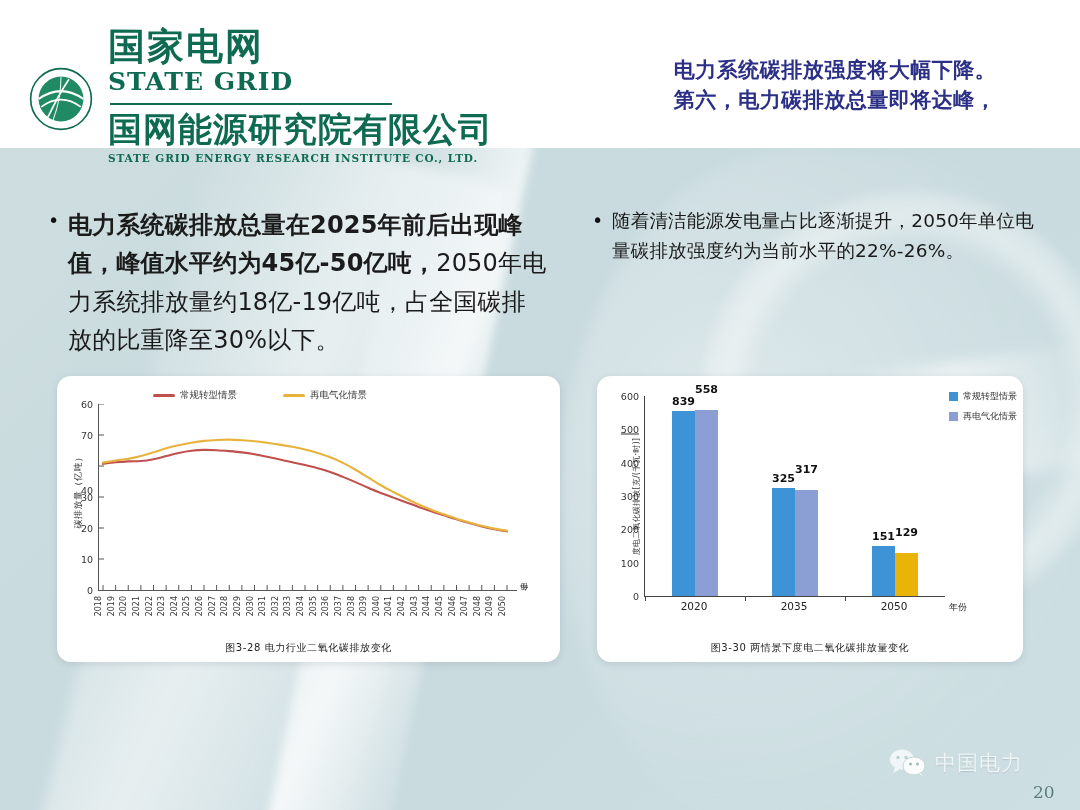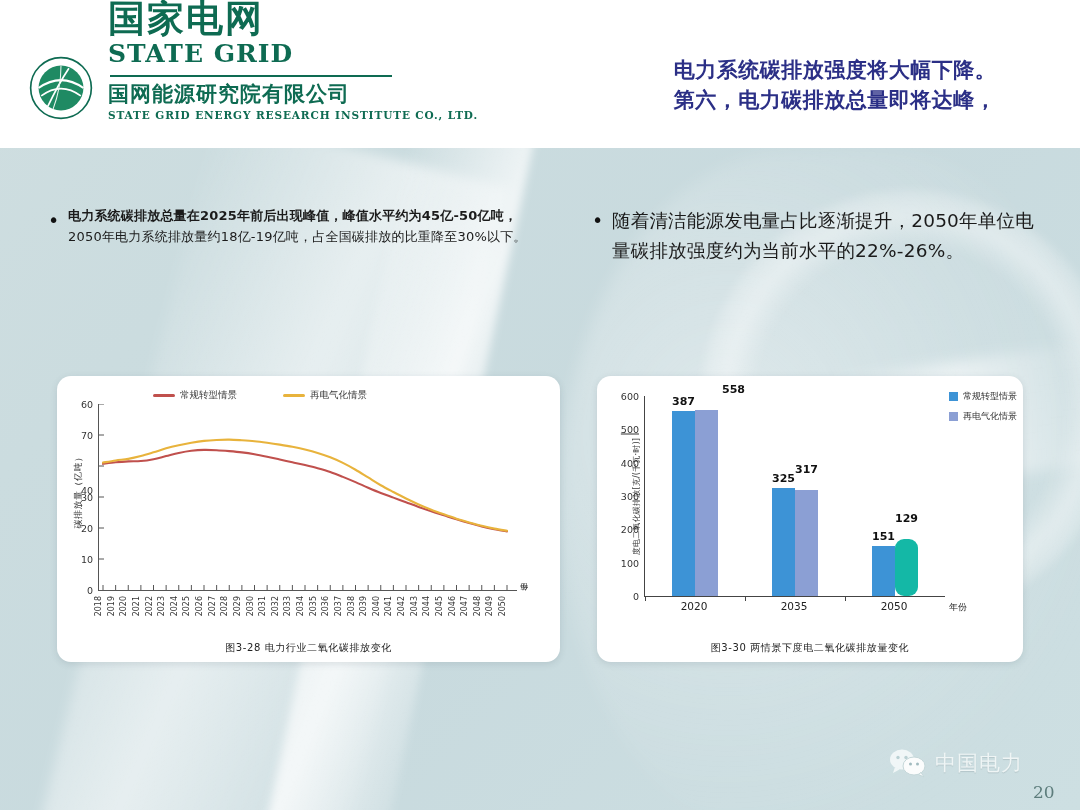--- a/index.html
+++ b/index.html
@@ -37,42 +37,42 @@
     filter:blur(5px);
   }
   .sw5{
     left:840px;top:360px;width:260px;height:120px;
     background:linear-gradient(80deg,rgba(255,255,255,0),rgba(255,255,255,.55),rgba(255,255,255,0));
     transform:rotate(-8deg);filter:blur(7px);
   }
 
   
   .header{position:absolute;left:0;top:0;width:1080px;height:148px;background:#fff;}
-  .logo-wrap{position:absolute;left:28px;top:0;display:flex;align-items:flex-end;}
+  .logo-wrap{position:absolute;left:28px;top:28px;display:flex;align-items:center;}
   .logo-mark{width:66px;height:66px;margin-top:6px;flex:none;}
   .logo-txt{margin-left:14px;}
   .sg-cn{font-family:"DejaVu Sans","Liberation Sans",sans-serif;font-weight:bold;font-size:37px;color:#0e6b52;letter-spacing:2px;line-height:1.05;}
   .sg-en{font-family:"DejaVu Serif","Liberation Serif",serif;font-weight:bold;font-size:25px;color:#0e6b52;letter-spacing:1px;line-height:1.15;margin-top:1px;}
   .rule{width:282px;height:2px;background:#0e6b52;margin:6px 0 5px 2px;}
-  .inst-cn{font-family:"DejaVu Sans","Liberation Sans",sans-serif;font-weight:bold;font-size:21px;color:#0e6b52;letter-spacing:1px;line-height:1.15;}
+  .inst-cn{font-family:"DejaVu Sans","Liberation Sans",sans-serif;font-weight:bold;font-size:34px;color:#0e6b52;letter-spacing:1px;line-height:1.15;}
   .inst-en{font-family:"DejaVu Serif","Liberation Serif",serif;font-weight:bold;font-size:10.5px;color:#0e6b52;letter-spacing:.9px;margin-top:3px;}
 
   .title{
     position:absolute;right:30px;top:56px;width:430px;text-align:center;
     font-weight:bold;font-size:21px;line-height:1.42;color:#2b2f86;letter-spacing:.5px;
   }
 
   
   .bullets{position:absolute;left:0;top:198px;width:1080px;height:150px;}
   .col{position:absolute;}
   .colL{left:48px;top:8px;width:500px;}
   .colR{left:592px;top:8px;width:460px;}
   .bullet{display:flex;align-items:flex-start;}
   .dot{flex:none;width:20px;font-size:19px;line-height:1.55;color:#111;text-align:left;}
-  .btext{font-size:13px;line-height:1.60;color:#1b1b1b;letter-spacing:.2px;}
+  .btext{font-size:24px;line-height:1.60;color:#1b1b1b;letter-spacing:.2px;}
   .btext .em{font-weight:bold;}
   .colR .btext{font-size:18.5px;line-height:1.62;}
 
   
   .card{position:absolute;background:#fff;border-radius:14px;box-shadow:0 2px 7px rgba(60,80,90,.14);}
   .cardL{left:57px;top:376px;width:503px;height:286px;}
   .cardR{left:597px;top:376px;width:426px;height:286px;}
 
   .chart-inner{position:absolute;inset:0;}
 
@@ -295,41 +295,41 @@
           <span style="top: 166.667px;">100</span>
           <span style="top: 133.333px;">200</span>
           <span style="top: 100px;">300</span>
           <span style="top: 66.6667px;">400</span>
           <span style="top: 33.3333px; text-decoration: underline;">500</span>
           <span style="top: 0px;">600</span>
         </div>
       <div class="bc-plot" id="bc-plot">
           <div class="grp" style="left: 27px;">
             <div class="bar" style="height: 184.667px; background: rgb(61, 147, 214); position: relative;">
-              <span class="blabel">387</span>
+              <span class="blabel">839</span>
             </div>
             <div class="bar" style="height: 186px; background: rgb(139, 159, 212); position: relative;">
-              <span class="blabel" style="transform: translate(-50%, -14px); margin-left: 27px;">558</span>
+              <span class="blabel" style="transform: translate(-50%, -14px);">558</span>
             </div>
           </div>
           <div style="position: absolute; bottom: -5px; width: 1px; height: 5px; background: rgb(68, 68, 68); left: 0px;"></div>
           <div class="grp" style="left: 127px;">
             <div class="bar" style="height: 108px; background: rgb(61, 147, 214); position: relative;">
               <span class="blabel">325</span>
             </div>
             <div class="bar" style="height: 105.667px; background: rgb(139, 159, 212); position: relative;">
               <span class="blabel" style="transform: translate(-50%, -14px);">317</span>
             </div>
           </div>
           <div style="position: absolute; bottom: -5px; width: 1px; height: 5px; background: rgb(68, 68, 68); left: 100px;"></div>
           <div class="grp" style="left: 227px;">
             <div class="bar" style="height: 50.3333px; background: rgb(61, 147, 214); position: relative;">
               <span class="blabel">151</span>
             </div>
-            <div class="bar" style="height: 57px; background: #14b8a6; position: relative; border-radius: 9px;">
+            <div class="bar" style="height: 43px; background: #eab308; position: relative;">
               <span class="blabel" style="transform: translate(-50%, -14px);">129</span>
             </div>
           </div>
           <div style="position: absolute; bottom: -5px; width: 1px; height: 5px; background: rgb(68, 68, 68); left: 200px;"></div>
         </div>
       <div class="bc-xlabels" id="bc-xlabels">
           <span style="left: 50px;">2020</span>
           <span style="left: 150px;">2035</span>
           <span style="left: 250px;">2050</span>
         </div>

